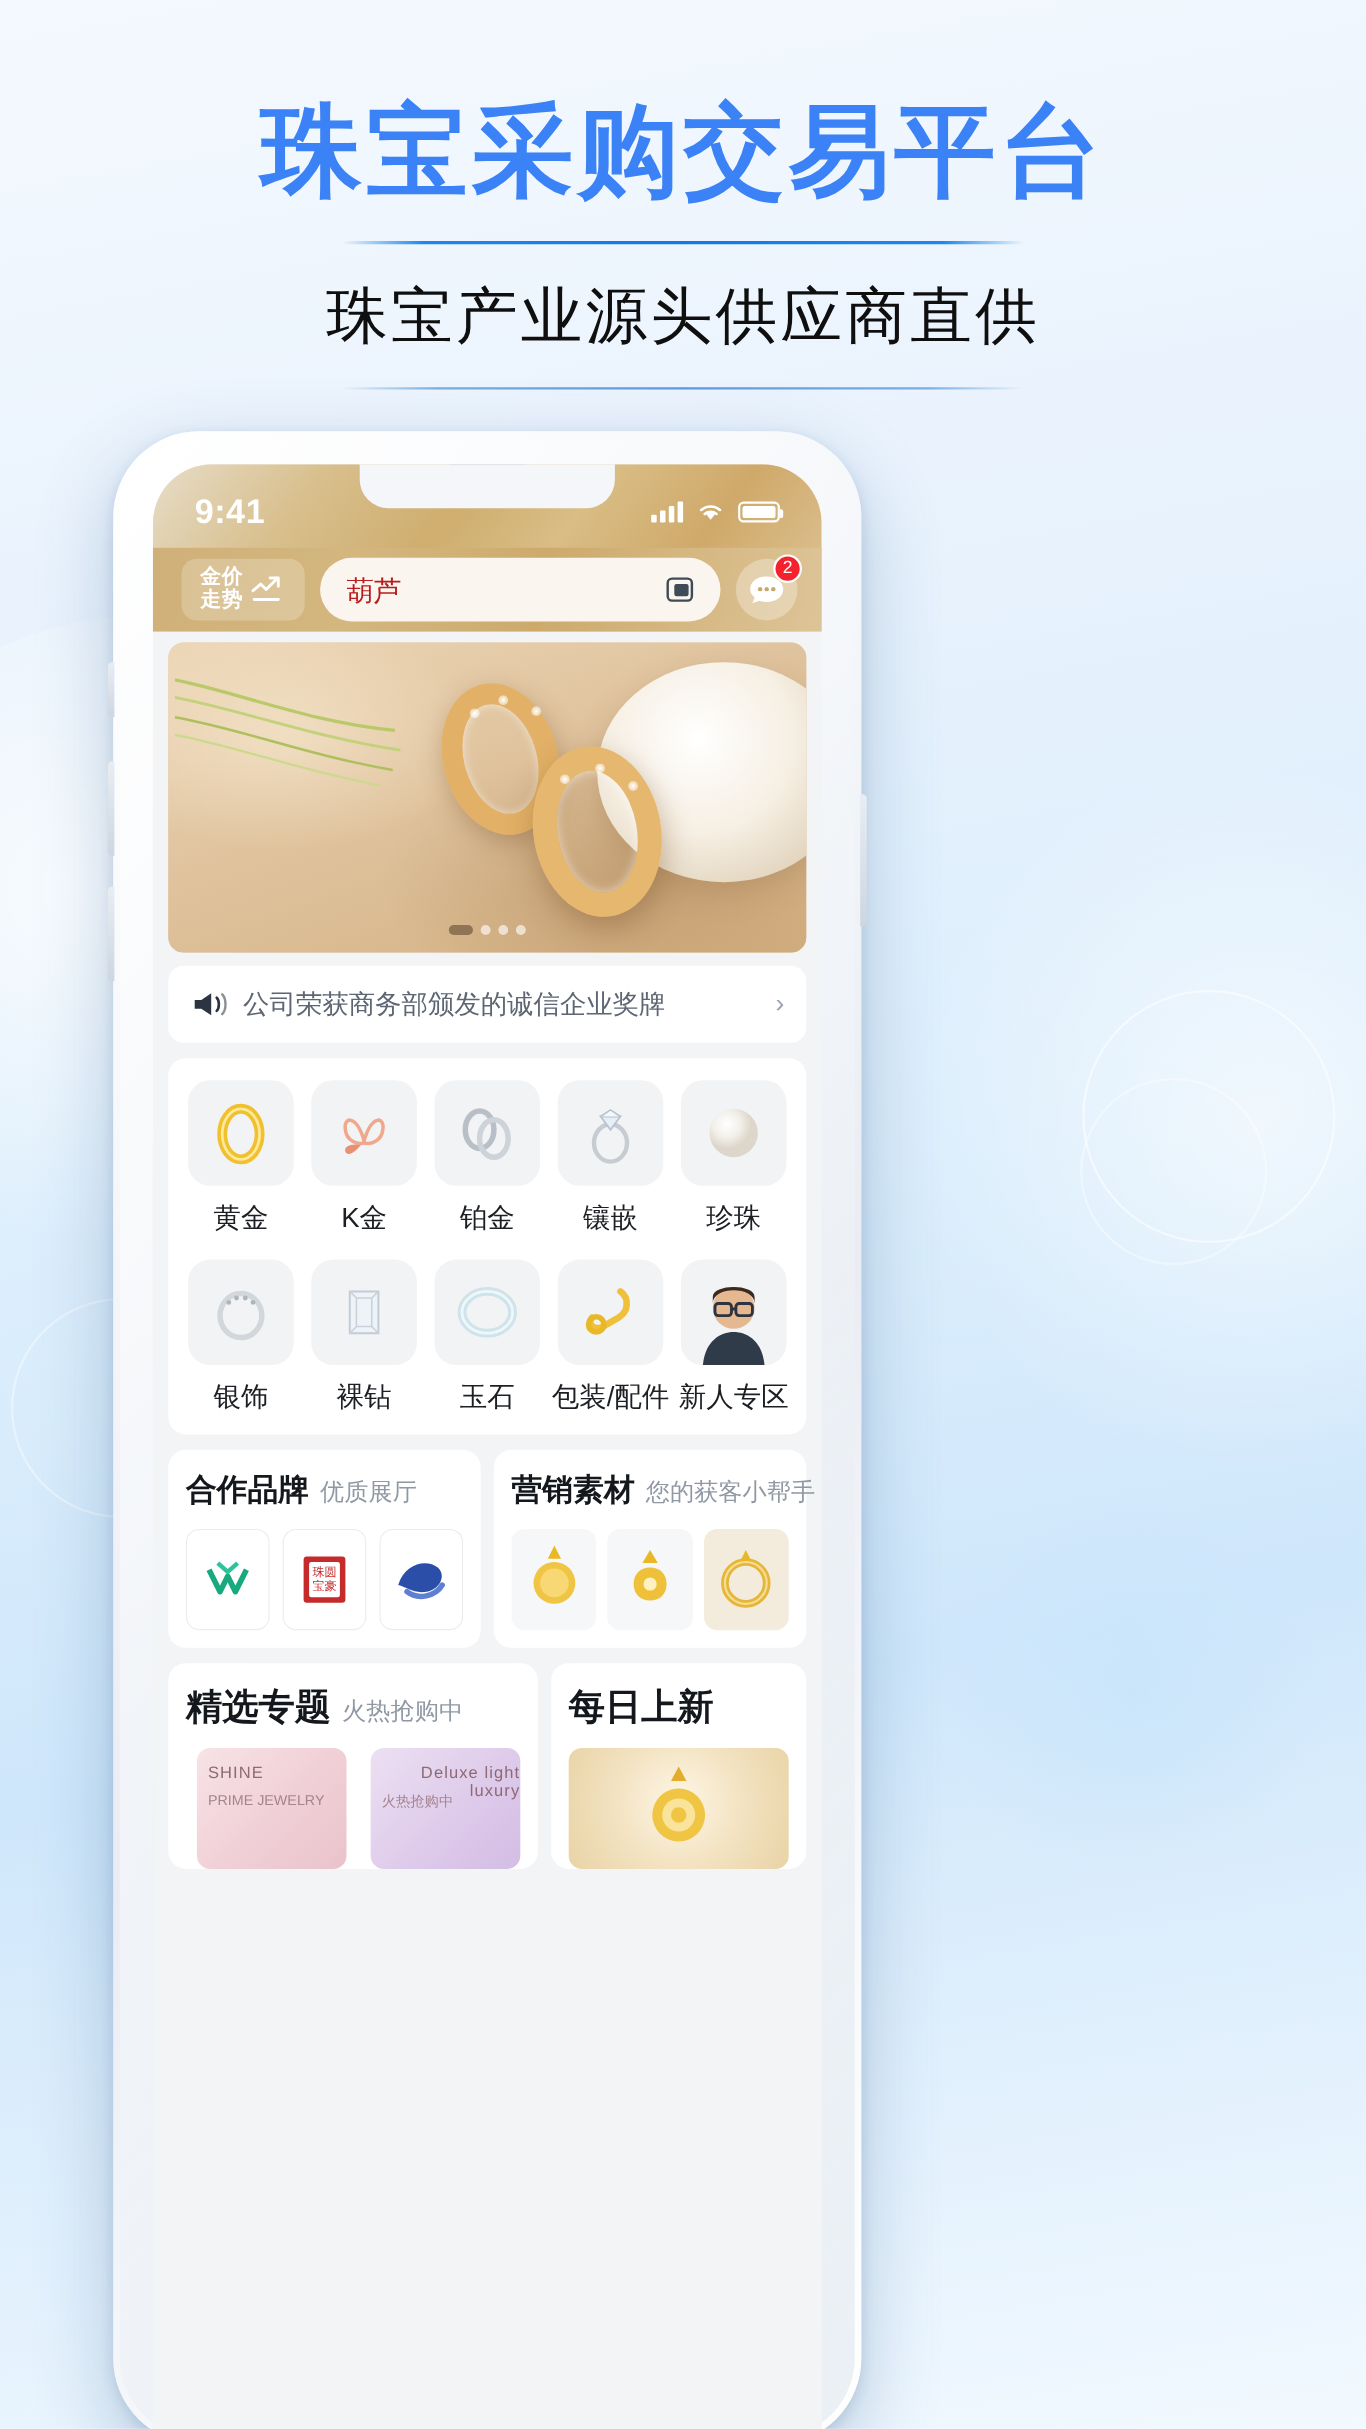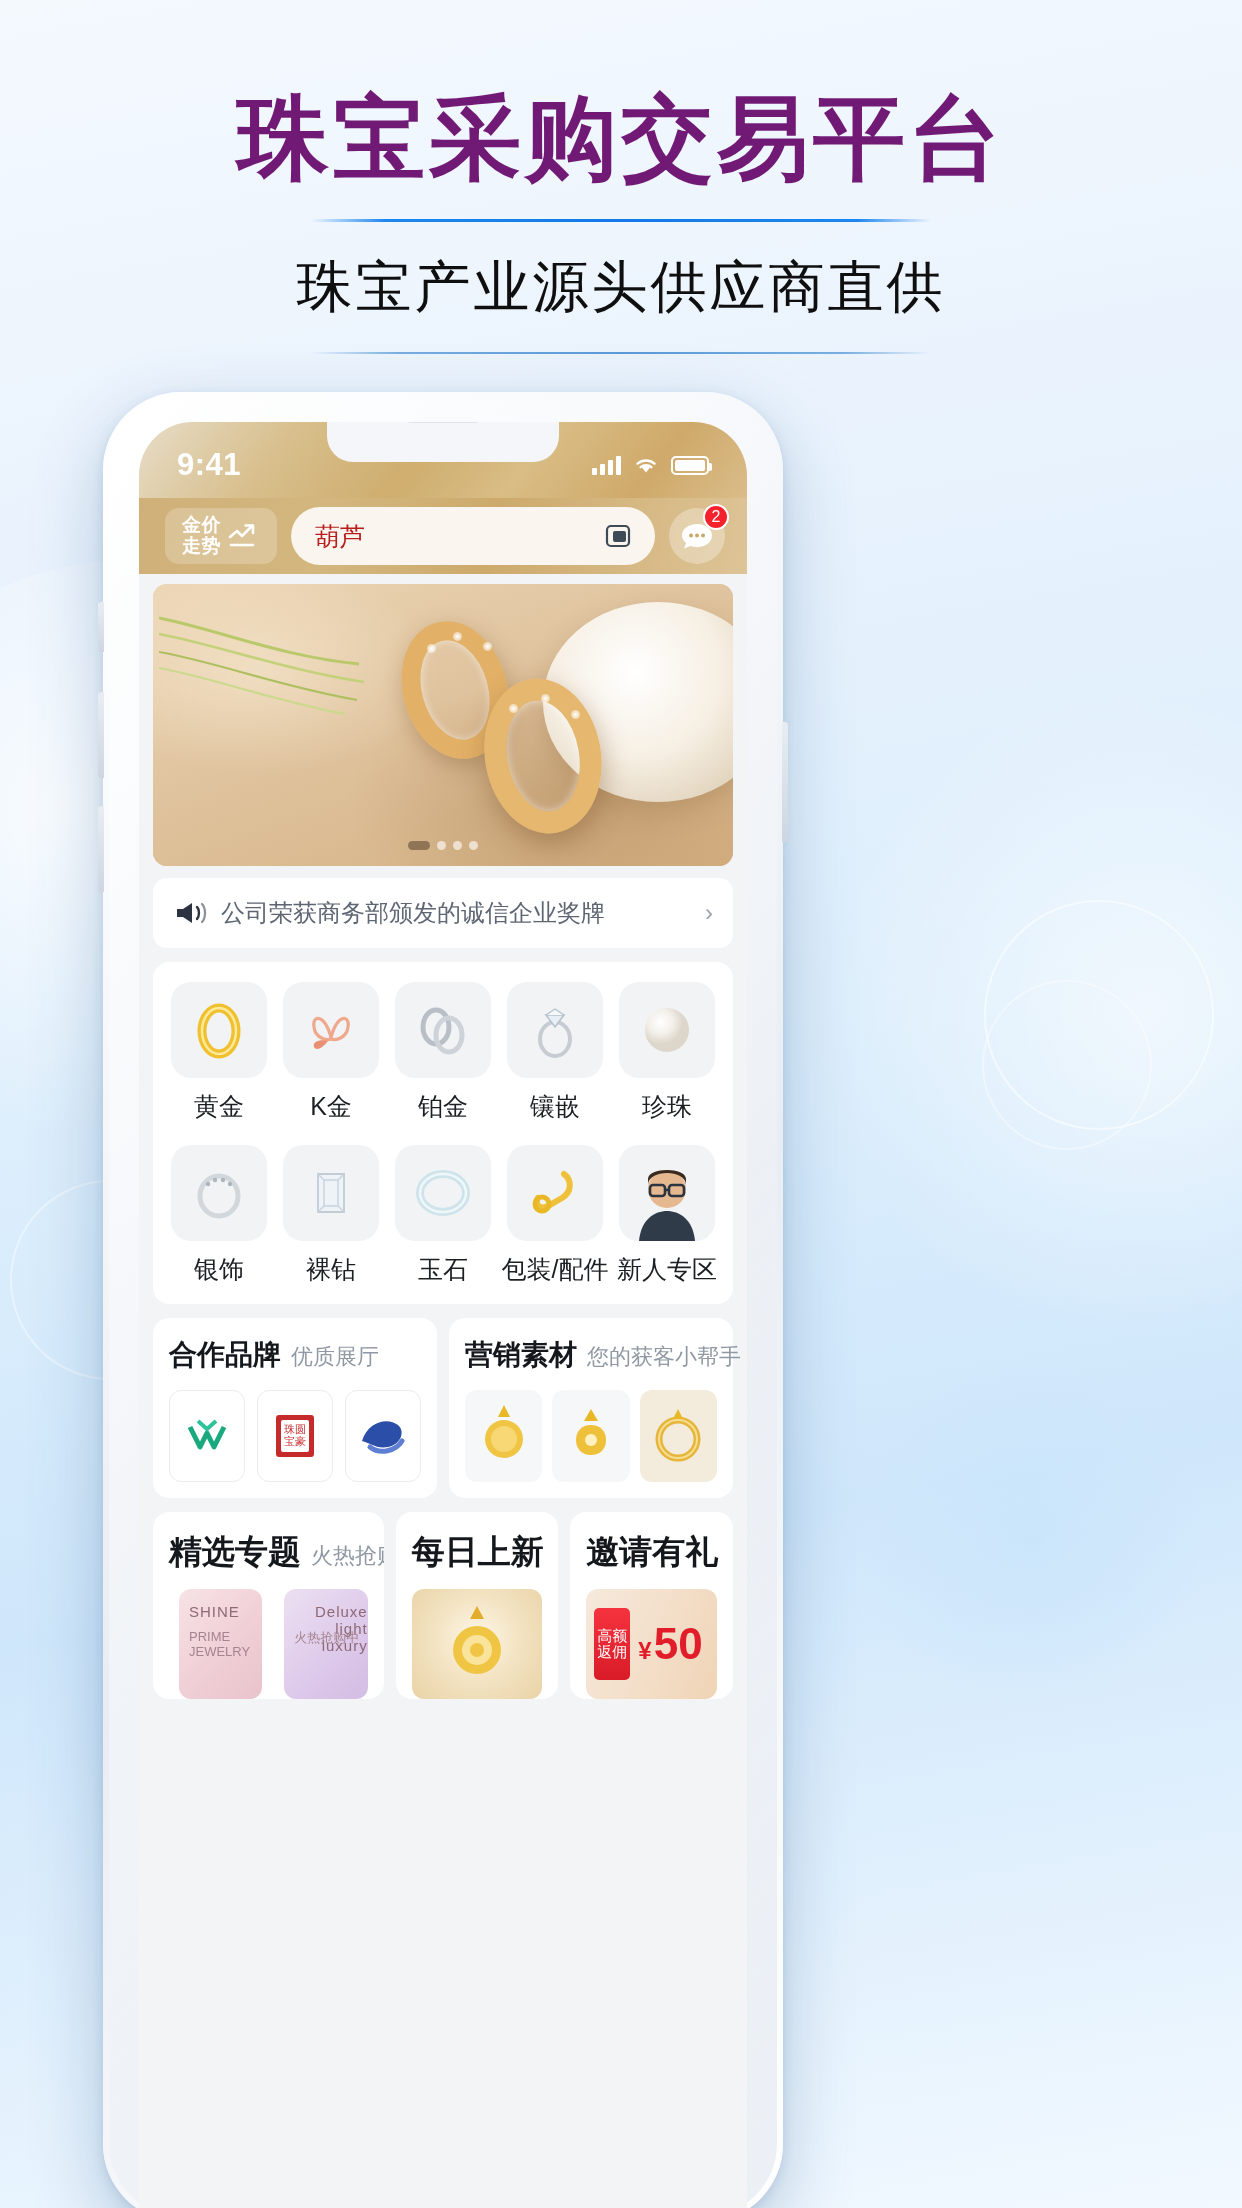--- a/index.html
+++ b/index.html
@@ -21,21 +21,21 @@
   .blob-d { right: 20px; top: 1350px; width: 380px; height: 380px;
     background: radial-gradient(circle at 50% 50%, rgba(196,226,250,.55), rgba(196,226,250,0) 65%); }
   .ring { position: absolute; border-radius: 50%; border: 2px solid rgba(255,255,255,.55); }
   .ring1 { right: 28px; top: 900px; width: 230px; height: 230px; }
   .ring2 { right: 90px; top: 980px; width: 170px; height: 170px; border-color: rgba(255,255,255,.4); }
   .ring3 { left: 10px; top: 1180px; width: 200px; height: 200px; border-color: rgba(255,255,255,.42); }
 
   
   .hero { position: relative; padding-top: 84px; text-align: center; z-index: 3; }
   .hero-title {
-    font-size: 92px; font-weight: 700; letter-spacing: 4px; color: #701a75;
+    font-size: 92px; font-weight: 700; letter-spacing: 4px; color: #3b82f6;
     line-height: 1.18; white-space: nowrap;
   }
   .rule {
     width: 620px; height: 3px; margin: 26px auto 0;
     background: linear-gradient(90deg, rgba(28,135,240,0) 0%, #1c87f0 12%, #1478e8 50%, #1c87f0 88%, rgba(28,135,240,0) 100%);
     border-radius: 2px;
   }
   .rule.thin { height: 2px;
     background: linear-gradient(90deg, rgba(88,160,225,0) 0%, #78aee0 14%, #5b9bd8 50%, #78aee0 86%, rgba(88,160,225,0) 100%); }
   .hero-sub {
@@ -510,29 +510,16 @@
         <div class="gold-pend">
           <svg width="66" height="92" viewBox="0 0 66 92">
               <path d="M33 8 l7 13 h-14 Z" fill="#e3ad2c"></path>
               <circle cx="33" cy="52" r="24" fill="#f0c544"></circle>
               <circle cx="33" cy="52" r="15" fill="#fae39a"></circle>
               <circle cx="33" cy="52" r="7" fill="#f0c544"></circle>
             </svg>
         </div>
       </div>
 
-      <div class="bcard narrow">
-        <div class="bhead">
-          <span class="btitle">邀请有礼</span>
-        </div>
-        <div class="coupon">
-          <span class="coupon-tag">高额
-返佣</span>
-          <span class="coupon-val">
-            <small>¥</small>
-              <span>50</span>
-          </span>
-        </div>
-      </div>
     </div>
 
   </div>
 </div>
 
 </body></html>

